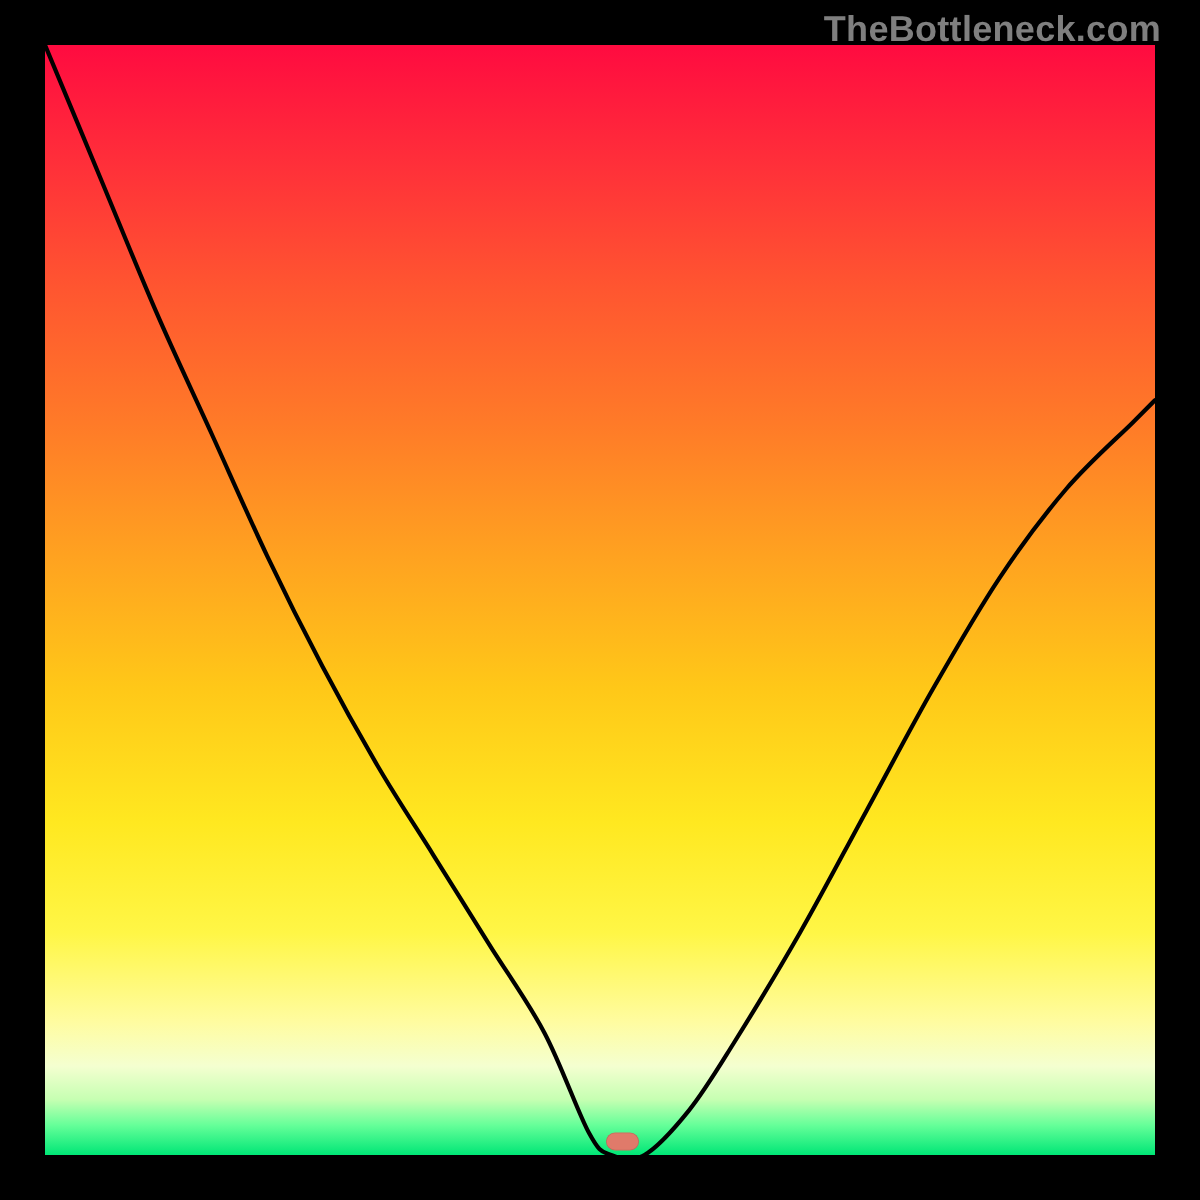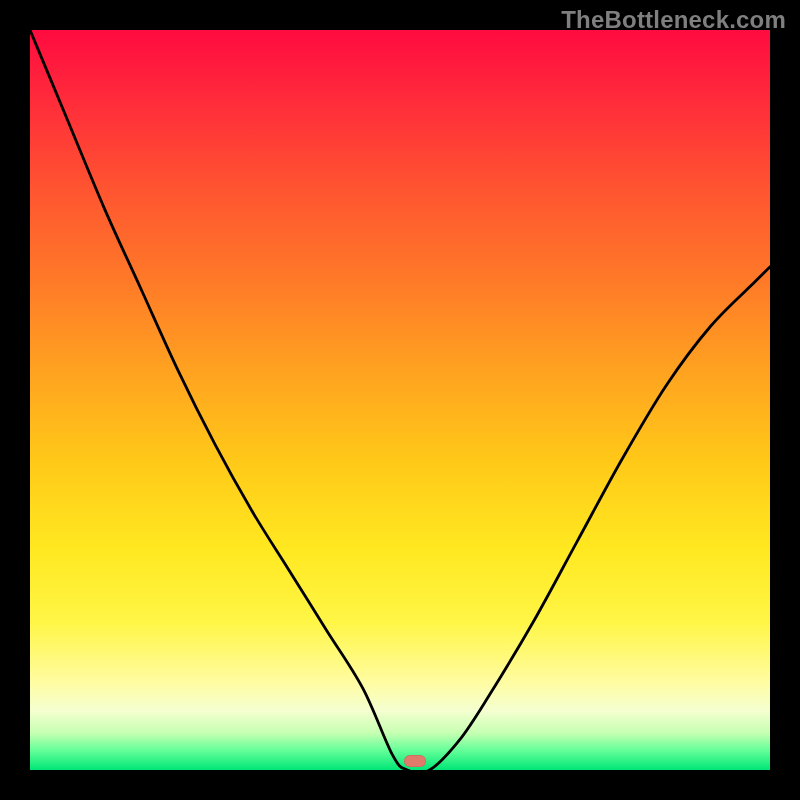--- a/index.html
+++ b/index.html
@@ -13,21 +13,21 @@
   }
   .frame {
     position: relative;
     width: 800px;
     height: 800px;
     background: #000;
   }
   .watermark {
     position: absolute;
     top: 6px;
-    right: 14px;
+    right: 26px;
     font-size: 24px;
     font-weight: bold;
     color: #7f7f7f;
     letter-spacing: 0.2px;
     z-index: 10;
   }
   .plot-area {
     position: absolute;
     left: 30px;
     top: 30px;

